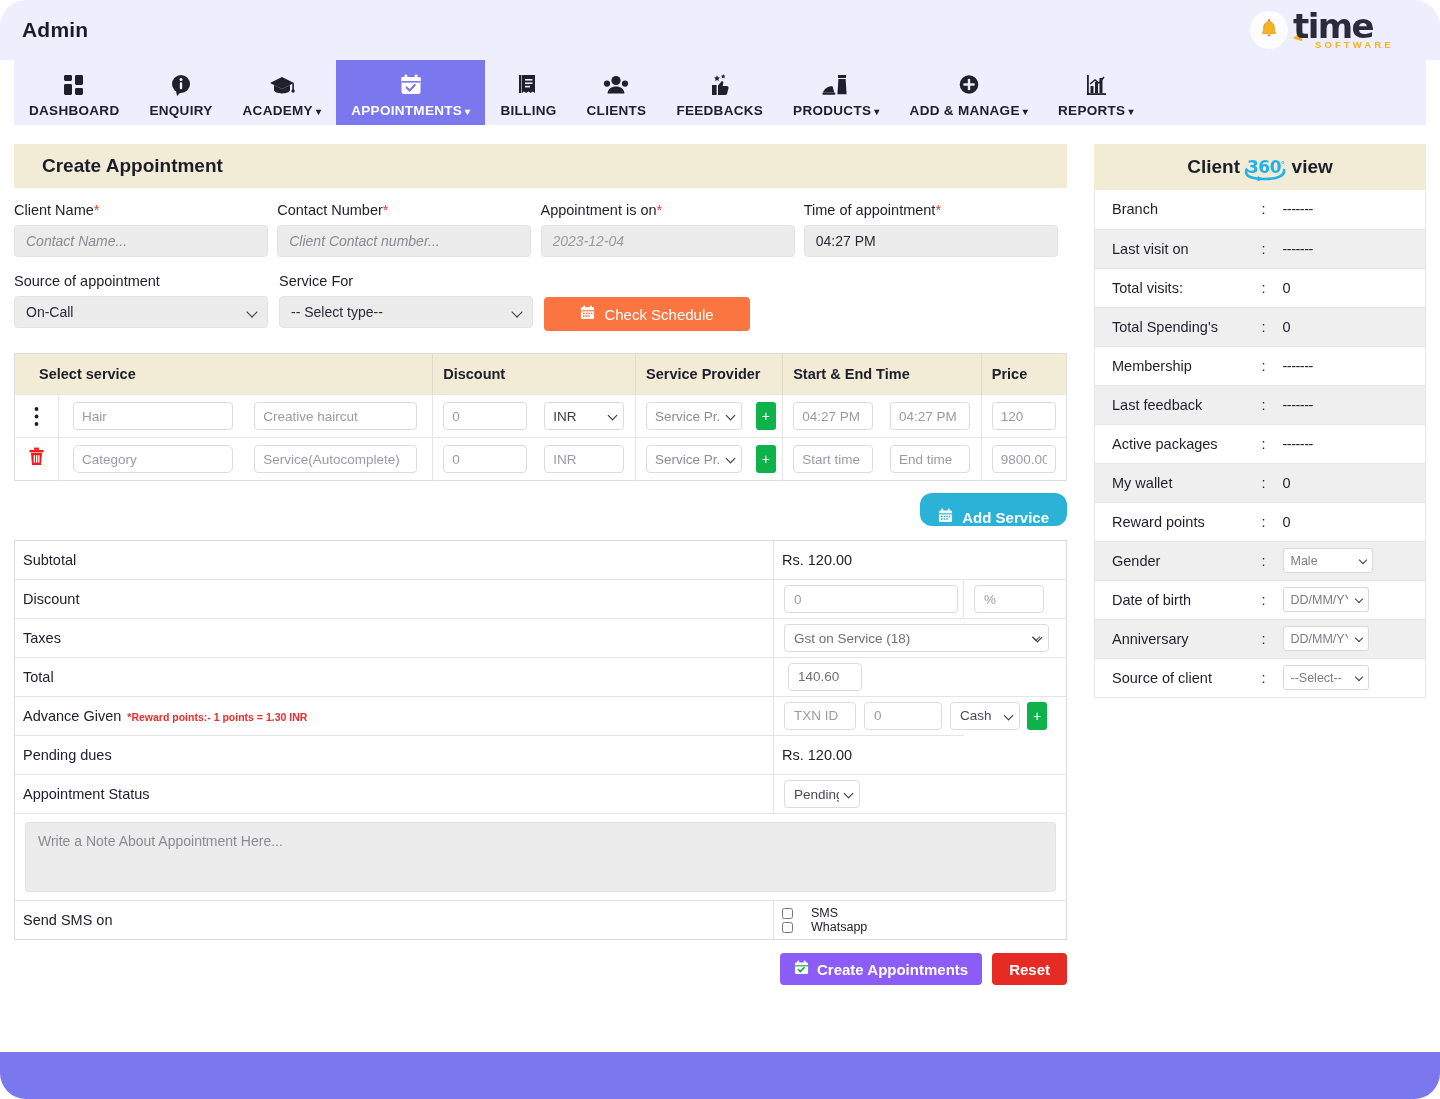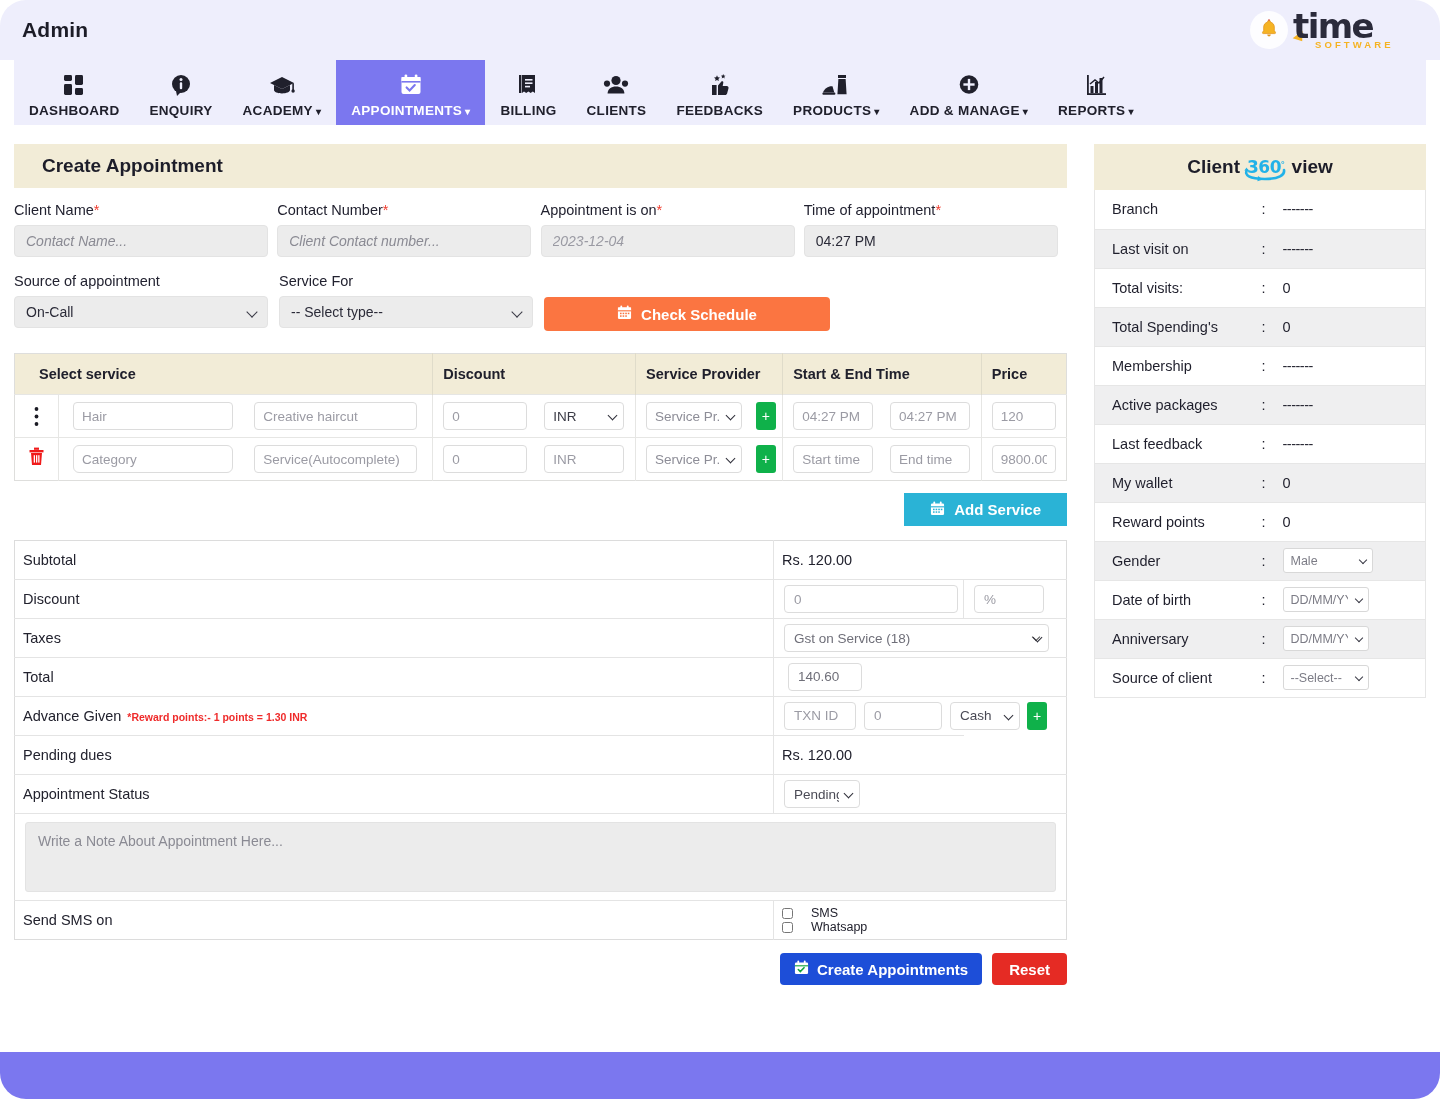--- a/index.html
+++ b/index.html
@@ -88,22 +88,22 @@
   .inp::placeholder{ color:#8a8a93; font-style:italic; }
   .inp.date::placeholder{ color:#9a9aa3; font-style:italic; }
   select.inp{ appearance:none; -webkit-appearance:none; padding-right:26px; }
   .selwrap{ position:relative; display:inline-block; }
   .selwrap::after{
     content:""; position:absolute; right:12px; top:12px;
     width:7px; height:7px; border-right:1.8px solid #3a3a46; border-bottom:1.8px solid #3a3a46;
     transform:rotate(45deg); pointer-events:none;
   }
   .btn-check{
-    width:286px; height:34px; background:#fb7541; border:none; border-radius:4px;
-    color:#fff; font-size:15px; font-weight:bold; cursor:pointer;
+    width:206px; height:34px; background:#fb7541; border:none; border-radius:4px;
+    color:#fff; font-size:15px; font-weight:normal; cursor:pointer;
     display:flex; align-items:center; justify-content:center; gap:9px;
     font-family:"Liberation Sans", sans-serif;
   }
 
   
   .svc-table{
     margin-top:22px; width:1053px; border:1px solid #dededc; border-collapse:collapse;
   }
   .svc-table th{
     background:#f2ecd7; font-size:14.5px; font-weight:bold; color:#20202c;
@@ -130,23 +130,23 @@
     width:6px; height:6px; border-right:1.6px solid #2f2f3a; border-bottom:1.6px solid #2f2f3a;
     transform:rotate(45deg); pointer-events:none;
   }
   .plusbtn{
     width:20px; height:28px; background:#0fb14a; color:#fff; border:none;
     border-radius:3px; font-size:14px; cursor:pointer; line-height:1;
     vertical-align:middle; font-family:"Liberation Sans", sans-serif;
   }
   .addsvc-row{ display:flex; justify-content:flex-end; margin-top:12px; }
   .btn-add{
-    height:33px; background:#2ab3d6; border:none; border-radius:0; color:#fff;
-    font-size:15px; font-weight:bold; padding:0 26px; cursor:pointer;
-    display:flex; align-items:center; gap:9px; font-family:"Liberation Sans", sans-serif;
+    height:33px; background:#2ab3d6; border:none; border-radius:12px; color:#fff;
+    font-size:15px; font-weight:bold; padding:0 18px; cursor:pointer;
+    display:flex; align-items:flex-end; gap:9px; font-family:"Liberation Sans", sans-serif;
   }
 
   
   .tot-table{
     margin-top:14px; width:1053px; border:1px solid #dcdcdc; border-collapse:collapse;
   }
   .tot-table td{
     border-top:1px solid #e4e4e4; padding:0 8px; height:39px;
     font-size:14.5px; color:#22222e; vertical-align:middle;
   }
@@ -171,21 +171,21 @@
     width:1031px; height:70px; background:#ececec; border:1px solid #e3e3e3;
     border-radius:3px; padding:10px 12px; font-size:14px; color:#2b2b38; resize:none;
     font-family:"Liberation Sans", sans-serif; display:block;
   }
   .note-area::placeholder{ color:#8a8a93; }
   .chk-cell{ border-left:1px solid #e4e4e4; padding:4px 8px !important; }
   .chk-line{ display:flex; align-items:center; gap:18px; font-size:12.5px; color:#22222e; }
   .chk-line input{ width:11px; height:11px; margin:0; }
   .foot-btns{ display:flex; justify-content:flex-end; gap:10px; margin-top:13px; }
   .btn-create{
-    height:32px; background:#1d4ed8; border:none; border-radius:4px; color:#fff;
+    height:32px; background:#8b5cf6; border:none; border-radius:4px; color:#fff;
     font-size:15px; font-weight:bold; padding:0 14px; cursor:pointer;
     display:flex; align-items:center; gap:8px; font-family:"Liberation Sans", sans-serif;
   }
   .btn-reset{
     height:32px; background:#e52b24; border:none; border-radius:4px; color:#fff;
     font-size:15px; font-weight:bold; padding:0 17px; cursor:pointer;
     font-family:"Liberation Sans", sans-serif;
   }
 
   
@@ -704,26 +704,26 @@
           <td class="c-key">Total Spending's</td>
           <td class="c-sep">:</td>
           <td class="c-val">0</td>
         </tr>
       <tr>
           <td class="c-key">Membership</td>
           <td class="c-sep">:</td>
           <td class="c-val"><span class="dashes">-------</span></td>
         </tr>
       <tr>
+          <td class="c-key">Last feedback</td>
+          <td class="c-sep">:</td>
+          <td class="c-val"><span class="dashes">-------</span></td>
+        </tr>
+      <tr>
           <td class="c-key">Active packages</td>
-          <td class="c-sep">:</td>
-          <td class="c-val"><span class="dashes">-------</span></td>
-        </tr>
-      <tr>
-          <td class="c-key">Last feedback</td>
           <td class="c-sep">:</td>
           <td class="c-val"><span class="dashes">-------</span></td>
         </tr>
       <tr>
           <td class="c-key">My wallet</td>
           <td class="c-sep">:</td>
           <td class="c-val">0</td>
         </tr>
       <tr>
           <td class="c-key">Reward points</td>

